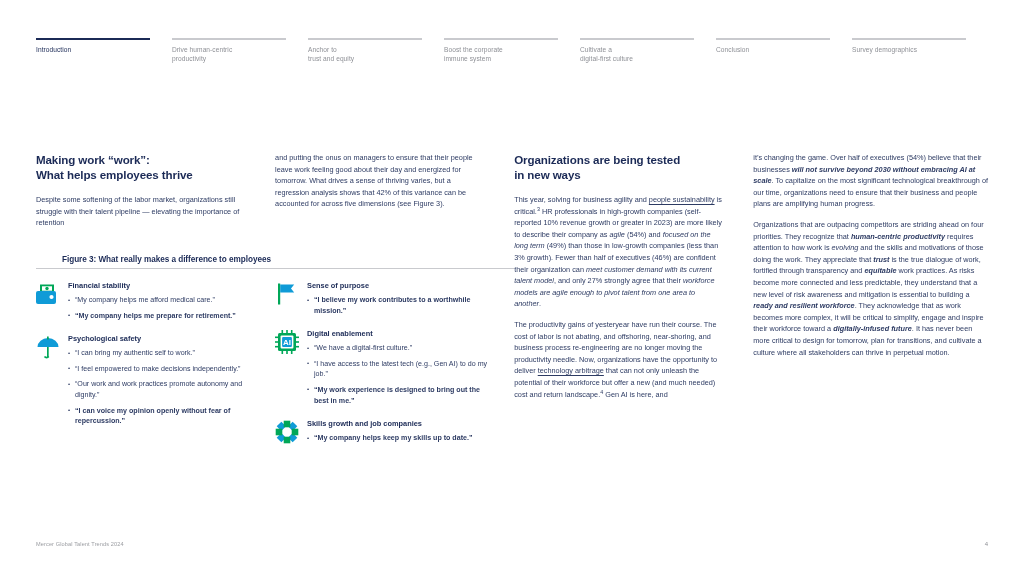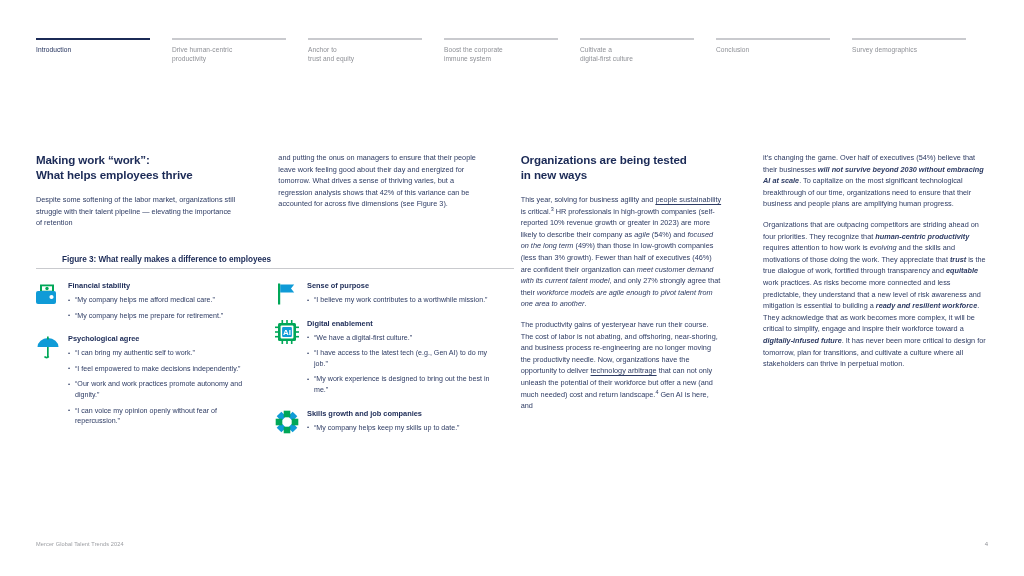--- a/index.html
+++ b/index.html
@@ -21,21 +21,21 @@
   .nav-item.active .nav-rule { background: #1b2a56; height: 2px; }
   .nav-label {
     font-size: 6.6px; line-height: 9.2px; color: #8e9096;
     letter-spacing: .01em; white-space: pre-line;
   }
   .nav-item.active .nav-label { color: #1b2a56; }
 
   
   .cols {
     position: absolute; top: 152px; left: 36px; width: 952px;
-    display: flex; gap: 16px;
+    display: flex; gap: 4px;
   }
   .col { width: 238px; padding-right: 26px; }
   .col-4 { padding-right: 0; width: 238px; }
 
   h1.headline {
     font-size: 11.6px; line-height: 15px; color: #1b2a56;
     font-weight: 700; letter-spacing: -.01em; margin-bottom: 12px;
     white-space: pre-line;
   }
   p.body {
@@ -69,21 +69,21 @@
   .fig-body { flex: 1; }
   .fig-h {
     font-size: 7.4px; font-weight: 700; color: #1b2a56;
     line-height: 10px; margin-bottom: 4px;
   }
   ul.fig-list { list-style: none; }
   ul.fig-list li {
     font-size: 7.1px; line-height: 10.6px; color: #2d3b63;
     padding-left: 7px; position: relative; margin-bottom: 5px;
   }
-  ul.fig-list li:last-child { margin-bottom: 0; }
+  ul.fig-list li:last-child { margin-bottom: 0; font-weight: bold; }
   ul.fig-list li:before {
     content: "•"; position: absolute; left: 0; top: -.5px; font-size: 6px;
   }
 
   
   .footer-text {
     position: absolute; left: 36px; bottom: 29px;
     font-size: 5.6px; color: #9a9ca1; letter-spacing: .02em;
   }
   .footer-page {
@@ -186,21 +186,21 @@
         <div class="fig-group">
           <div class="fig-icon">
             <svg viewBox="0 0 24 24" width="24" height="24">
               <rect x="11" y="10" width="1.7" height="12" fill="#00a758"></rect>
               <path d="M8.5 21.5 a2.6 2.6 0 0 0 4.2 0" stroke="#00a758" stroke-width="1.7" fill="none"></path>
               <path d="M1.5 12 a10.5 9 0 0 1 21 0 z" fill="#0f9bd7"></path>
               <rect x="11" y="1.5" width="1.7" height="3" fill="#00a758"></rect>
             </svg>
           </div>
           <div class="fig-body">
-            <div class="fig-h">Psychological agree</div>
+            <div class="fig-h">Psychological safety</div>
             <ul class="fig-list">
               <li>“I can bring my authentic self to work.”</li>
               <li>“I feel empowered to make decisions independently.”</li>
               <li>“Our work and work practices promote autonomy and dignity.”</li>
               <li>“I can voice my opinion openly without fear of repercussion.”</li>
             </ul>
           </div>
         </div>
 
       </div>

